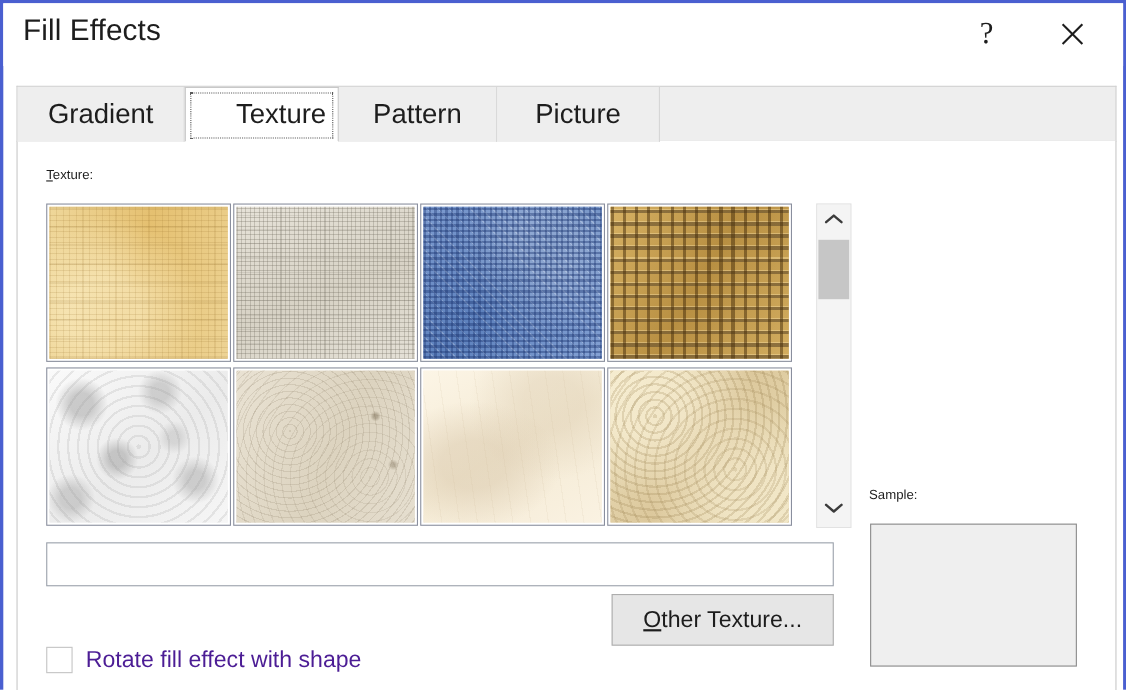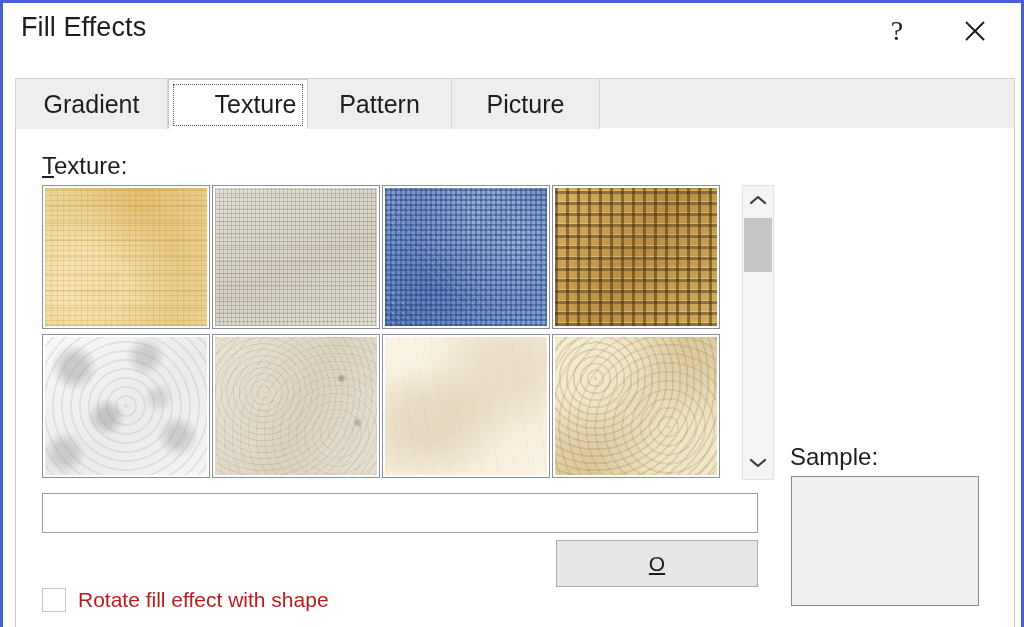--- a/index.html
+++ b/index.html
@@ -119,21 +119,21 @@
     left: 12px; top: 125px;
     width: 1000px; height: 502px;
     background: #ffffff;
     border-left: 1px solid #c8c8c8;
     border-right: 1px solid #c8c8c8;
     border-bottom: 1px solid #c8c8c8;
   }
 
   .field-label {
     position: absolute;
-    font-size: 24px;
+    font-size: 12px;
     color: #1d1d1d;
     white-space: nowrap;
   }
   .acc { text-decoration: underline; }
 
   #texture-label { left: 26px; top: 24px; }
   #sample-label  { left: 774px; top: 315px; text-align: right; }
 
   
   .swatchbox {
@@ -317,21 +317,21 @@
   }
   .cbox {
     width: 24px; height: 24px;
     border: 1px solid #c4c4c4;
     background: #ffffff;
     margin-right: 12px;
     flex: 0 0 auto;
   }
   .cbox-label {
     font-size: 21px;
-    color: #b91c1c;
+    color: #4c1d95;
     white-space: nowrap;
   }
 </style>
 </head>
 <body>
 
 <div class="window">
 
   <div class="titlebar">
     <div class="title-text">Fill Effects</div>
@@ -413,20 +413,21 @@
             <polyline points="2,3 9,9 16,3" fill="none" stroke="#3b3b3b" stroke-width="2.2" stroke-linecap="round" stroke-linejoin="round"></polyline>
           </svg>
         </span>
       </div>
     </div>
 
     <input class="name-field" type="text" value="" placeholder="" style="">
 
     <div class="btn" id="other-texture-button">
         <span class="acc">O</span>
+        <span>ther Texture...</span>
       </div>
 
     <div class="field-label" id="sample-label">Sample:</div>
     <div class="sample-box"></div>
 
     <div class="checkbox-row">
       <span class="cbox"></span>
       <span class="cbox-label">Rotate fill effect with shape</span>
     </div>
 

